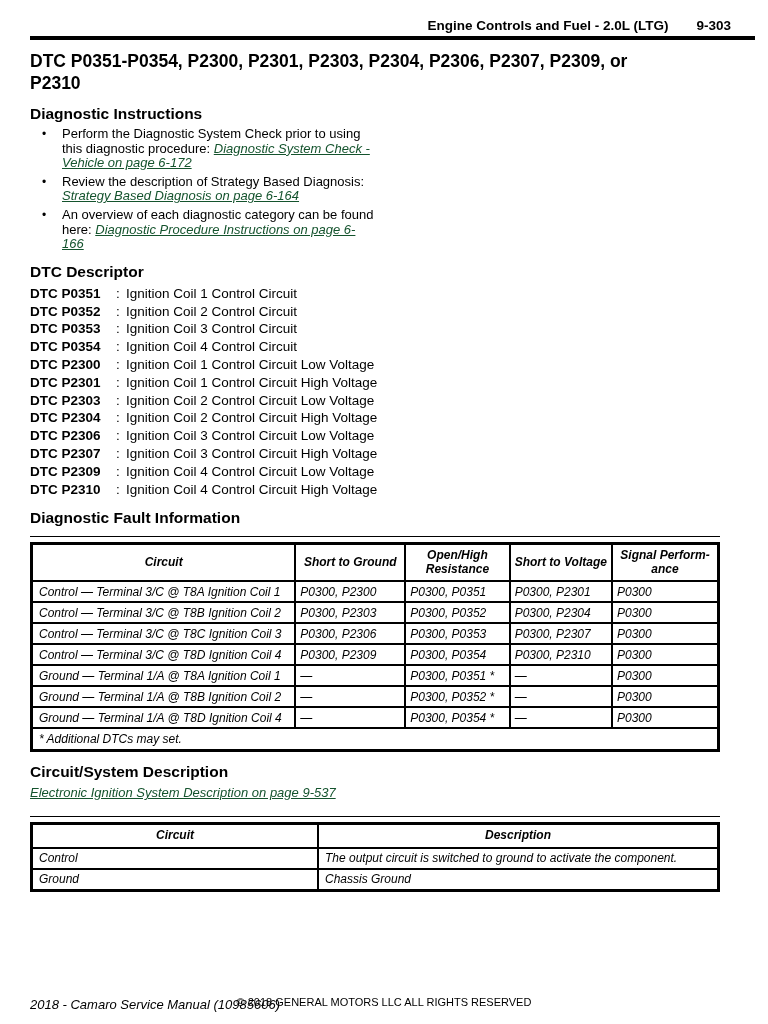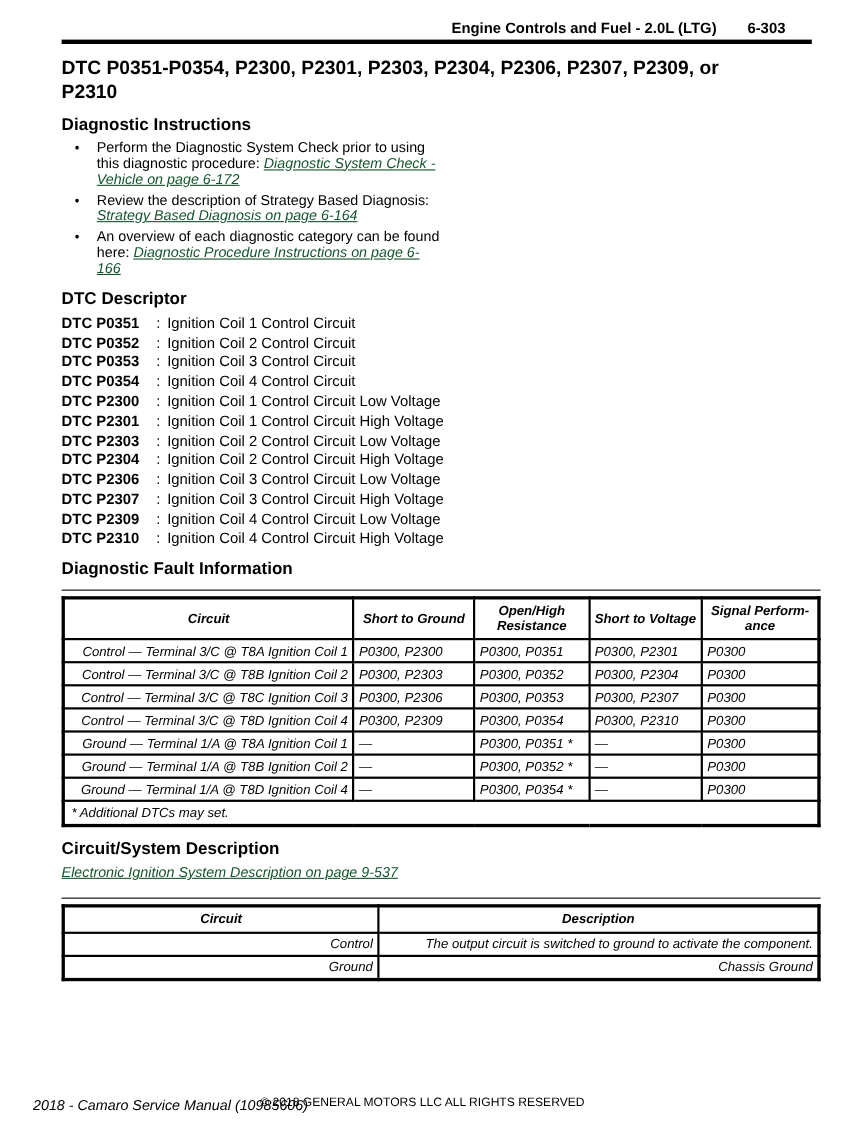--- a/index.html
+++ b/index.html
@@ -3,21 +3,21 @@
 <meta charset="utf-8">
 <style>
   * { box-sizing: border-box; }
   html,body { margin:0; padding:0; }
   body {
     width:768px; height:1024px; background:#ffffff; color:#000;
     font-family:"Liberation Sans", sans-serif;
     -webkit-font-smoothing:antialiased;
   }
   .page { position:relative; width:768px; height:1024px; overflow:hidden; }
-  .content { padding:18px 30px 0 30px;margin-left:26px; }
+  .content { padding:18px 13px 0 30px; }
 
   
   .running-head {
     display:flex; justify-content:flex-end; align-items:baseline; gap:28px;
     font-weight:bold; font-size:13.5px; padding-right:24px;
   }
   .head-rule { height:4px; background:#000; margin-top:3px; }
 
   
   h1.doc-title {
@@ -42,21 +42,21 @@
   .dtc-code { font-weight:bold; flex:none; width:80px; }
   .dtc-colon { flex:none; width:16px; text-align:center; }
 
   
   .tbl-block { margin-top:9px; }
   .tbl-topline { height:1px; background:#000; margin-bottom:5px; width:690px; }
   table.doc-table { border-collapse:collapse; width:690px; border:3px solid #000; table-layout:fixed; }
   table.doc-table th, table.doc-table td { border:2px solid #000; font-size:12px;font-style:italic; }
   table.doc-table th { font-weight:bold; text-align:center; line-height:13.5px; padding:4px 3px; vertical-align:middle; }
   table.doc-table td { text-align:left; line-height:14px; padding:2.5px 4px; }
-  table.doc-table td.cell-left { text-align:right; padding-left:6px; }
+  table.doc-table td.cell-left { text-align:left; padding-left:6px; }
   table.doc-table tr.footnote-row td { text-align:left; padding:3px 6px; }
 
   
   p.refer { font-size:13px; line-height:15px; margin:3px 0 0 0; }
   p.refer-link { margin:0; font-size:13px; line-height:15px; }
   .desc-tbl-block { margin-top:16px; }
 
   
   .footer-left {
     position:absolute; left:30px; bottom:12px;
@@ -69,21 +69,21 @@
 </style>
 </head>
 <body>
 
 <div class="page">
   <div class="content">
 
     <div>
       <div class="running-head">
         <span>Engine Controls and Fuel - 2.0L (LTG)</span>
-        <span>6-303</span>
+        <span>9-303</span>
       </div>
       <div class="head-rule"></div>
     </div>
 
     <h1 class="doc-title">DTC P0351-P0354, P2300, P2301, P2303, P2304, P2306, P2307, P2309, or P2310</h1>
 
     <h2 class="section-heading">Diagnostic Instructions</h2>
     <ul class="instructions">
         <li><span>Perform the Diagnostic System Check prior to using this diagnostic procedure: </span><a class="doclink" href="#">Diagnostic System Check - Vehicle on page 6-172</a></li>
         <li><span>Review the description of Strategy Based Diagnosis: </span><a class="doclink" href="#">Strategy Based Diagnosis on page 6-164</a></li>

